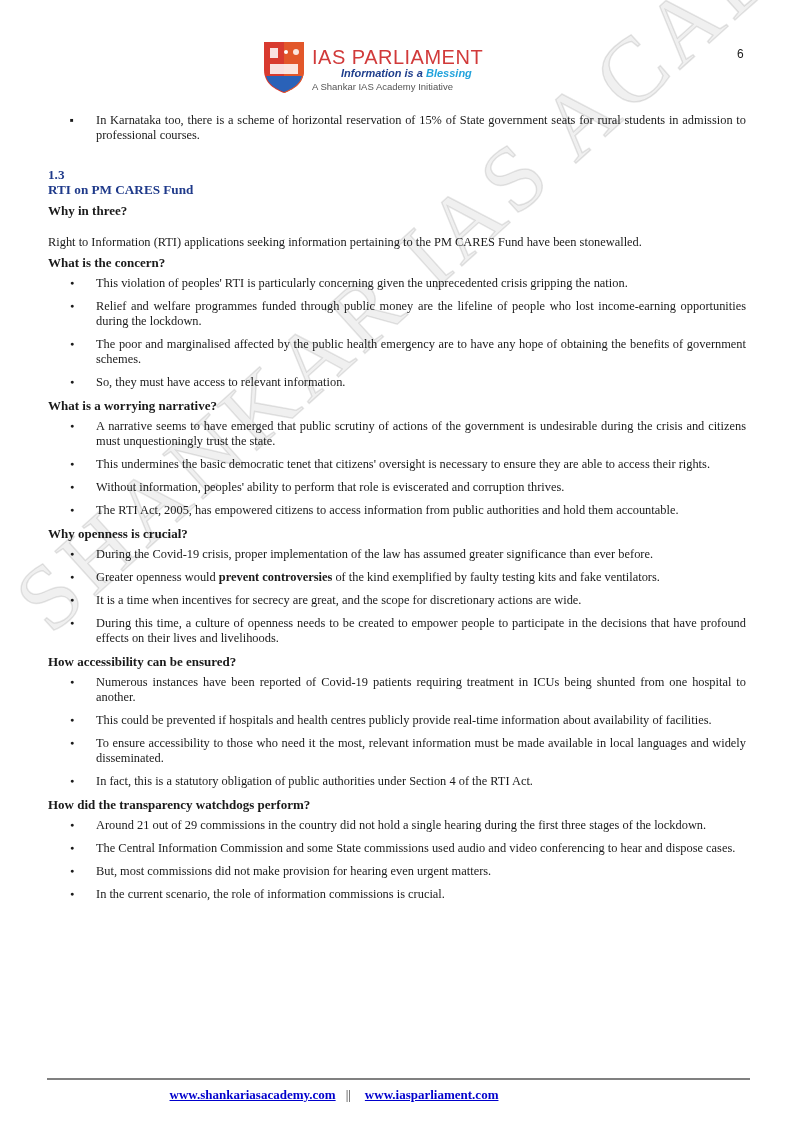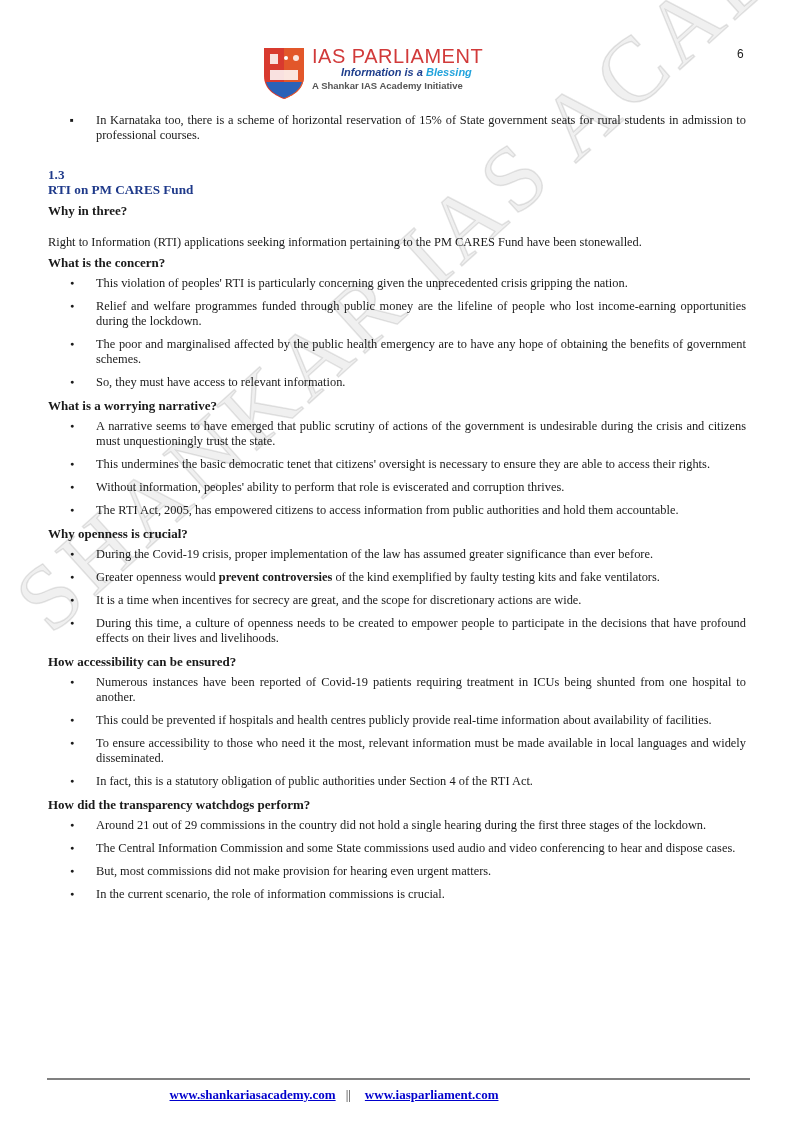--- a/index.html
+++ b/index.html
@@ -1,27 +1,27 @@
 <!DOCTYPE html>
 <html><head>
   <meta charset="utf-8">
   <style>
     html, body { margin: 0; padding: 0; background: #ffffff; }
     body { width: 794px; height: 1123px; position: relative; overflow: hidden;
       font-family: "Liberation Serif", "DejaVu Serif", serif; color: #1a1a1a; }
     .watermark { position: absolute; left: 30px; top: 560px; font-family: "Liberation Serif", serif;
       font-size: 92px; color: rgba(0,0,0,0.06); transform: rotate(-42deg); transform-origin: left center;
       white-space: nowrap; letter-spacing: 6px; pointer-events: none; -webkit-text-stroke: 1.5px rgba(0,0,0,0.10); }
-    .header { position: absolute; top: 46px; left: 262px; height: 56px; display: flex; align-items: flex-start; }
+    .header { position: absolute; top: 38px; left: 262px; height: 56px; display: flex; align-items: flex-end; }
     .shield { width: 44px; height: 54px; margin-right: 6px; }
     .logo-text { display: flex; flex-direction: column; }
     .brand { font-family: "Liberation Sans", "DejaVu Sans", sans-serif; font-size: 20px; color: #d13a3a; letter-spacing: 0.5px; line-height: 20px; }
     .tagline { font-family: "Liberation Sans", sans-serif; font-size: 11px; font-style: italic; font-weight: bold; color: #1e3e8c; line-height: 13px; margin-left: 29px; }
     .tagline .blue { color: #22a3dc; }
-    .initiative { font-family: "Liberation Sans", sans-serif; font-size: 9.5px; color: #555; line-height: 14px; font-weight: bold; }
+    .initiative { font-family: "Liberation Sans", sans-serif; font-size: 9.5px; color: #555; line-height: 14px; font-weight: normal; }
     .page-number { position: absolute; top: 47px; left: 737px; font-size: 12px; font-family: "Liberation Sans", sans-serif; }
     .content { position: absolute; top: 113px; left: 48px; width: 698px; font-size: 12.4px; line-height: 15px; }
     ul { list-style: none; margin: 0; padding: 0; }
     li { position: relative; padding-left: 48px; text-align: justify; margin-bottom: 8px; }
     li::before { content: "\25CF"; position: absolute; left: 22px; top: 0; font-size: 7px; }
     .first-li { margin-bottom: 0; }
     .first-li::before { content: "\25A0"; font-size: 6px; left: 22px; }
     .section { display: flex; margin-top: 24px; margin-bottom: 6px; color: #1f3a8a; font-weight: bold; font-size: 13.2px; flex-direction: column; }
     .section .num { width: 48px; }
     h3 { font-size: 13px; font-weight: bold; margin: 0 0 6px 0; }

